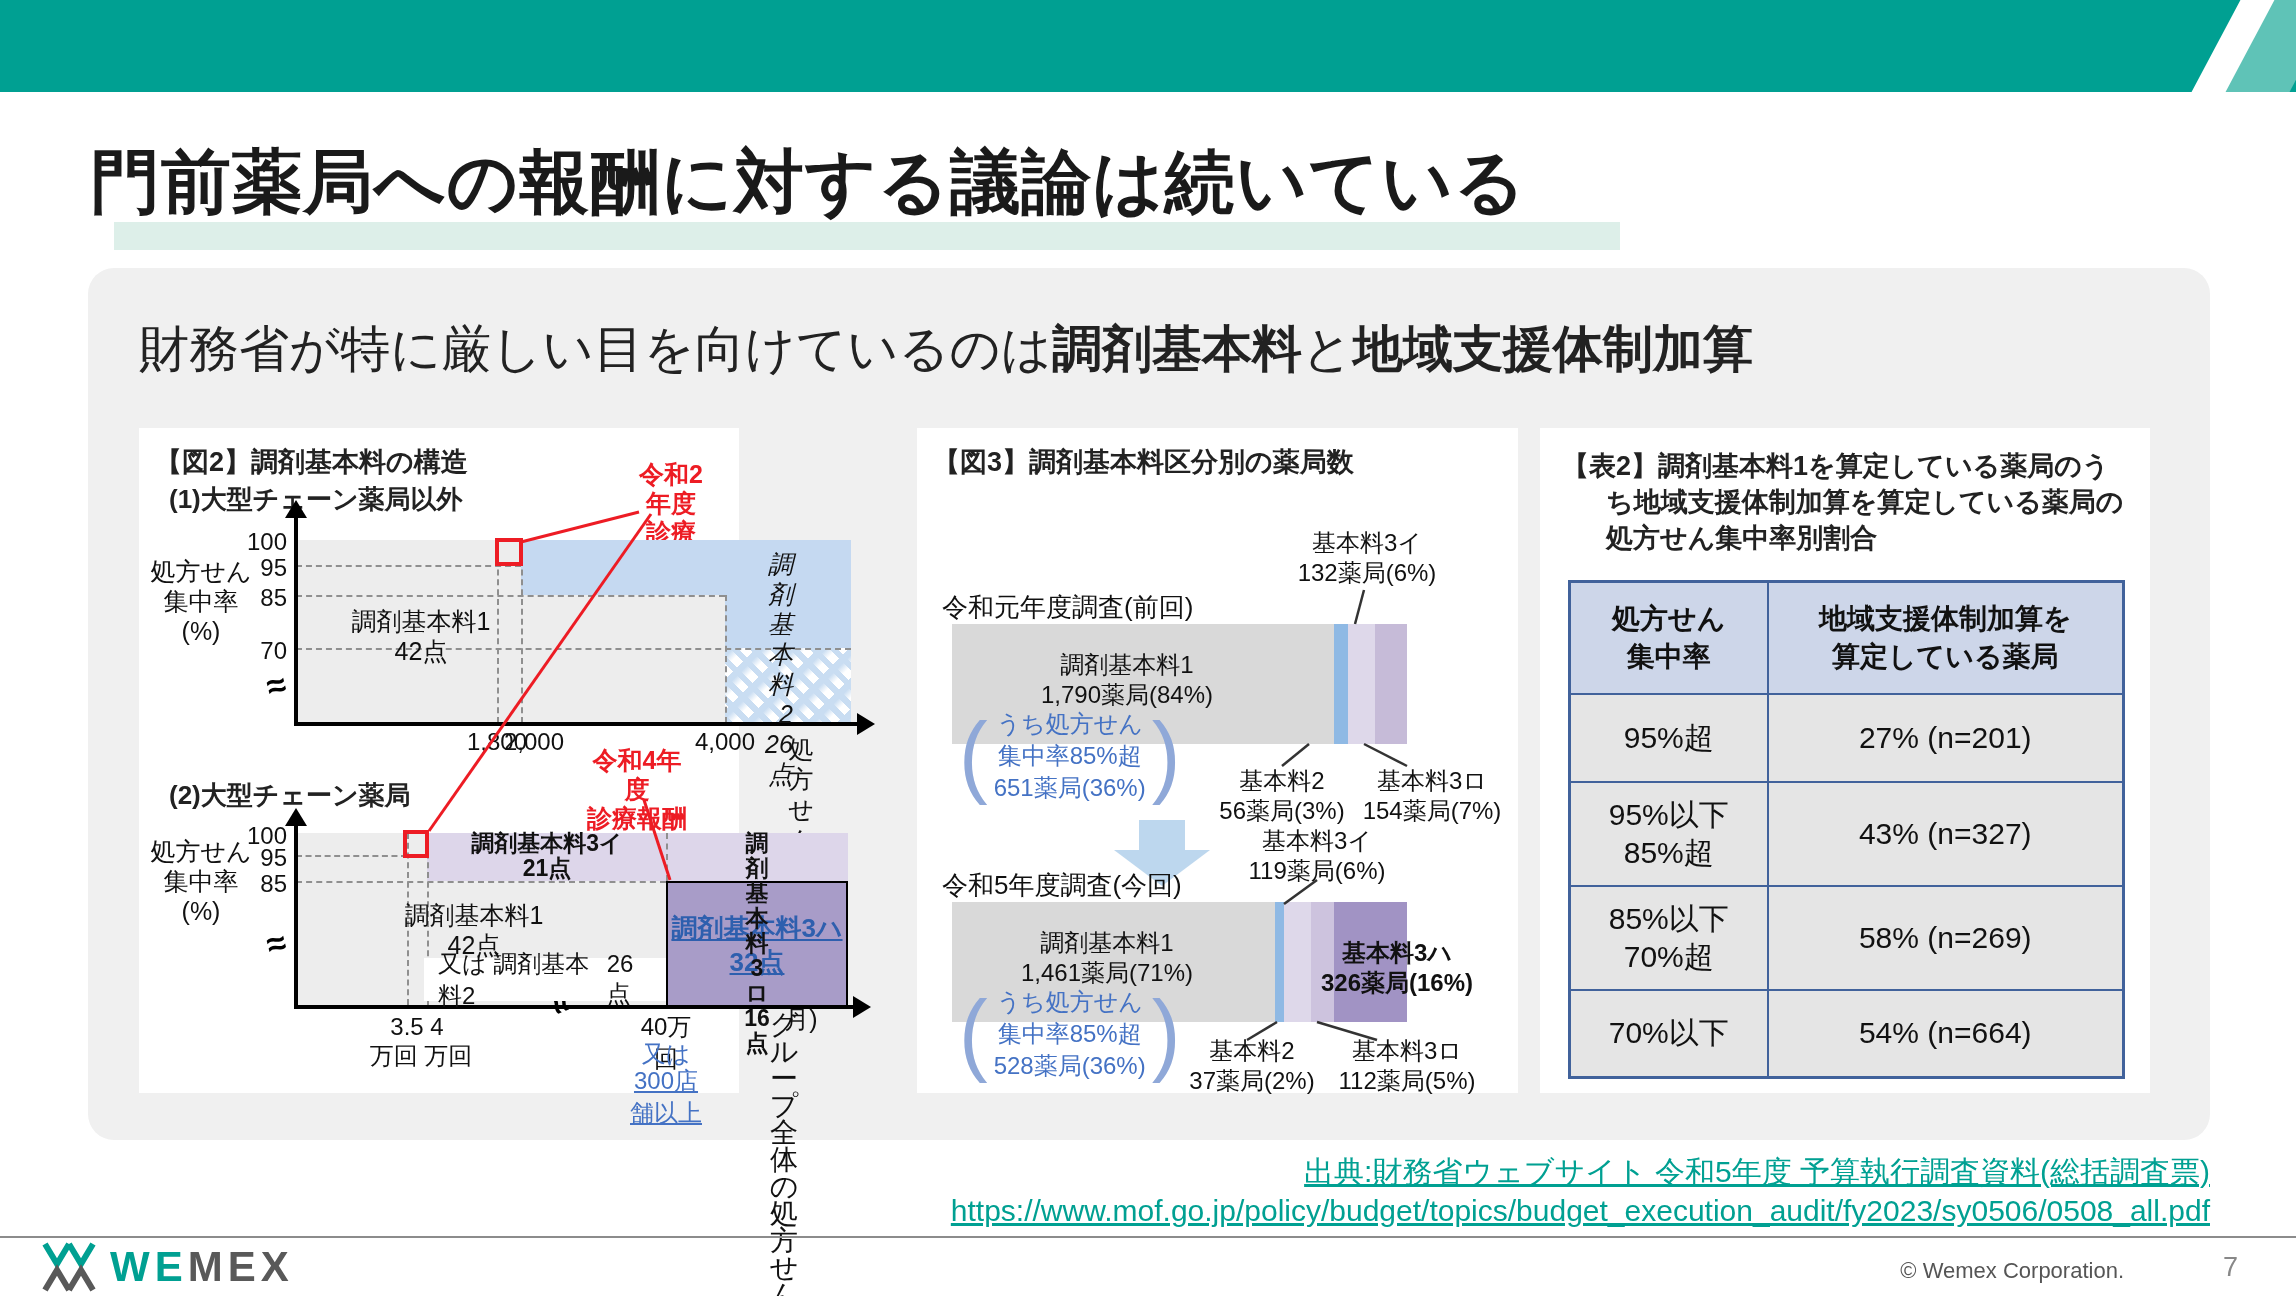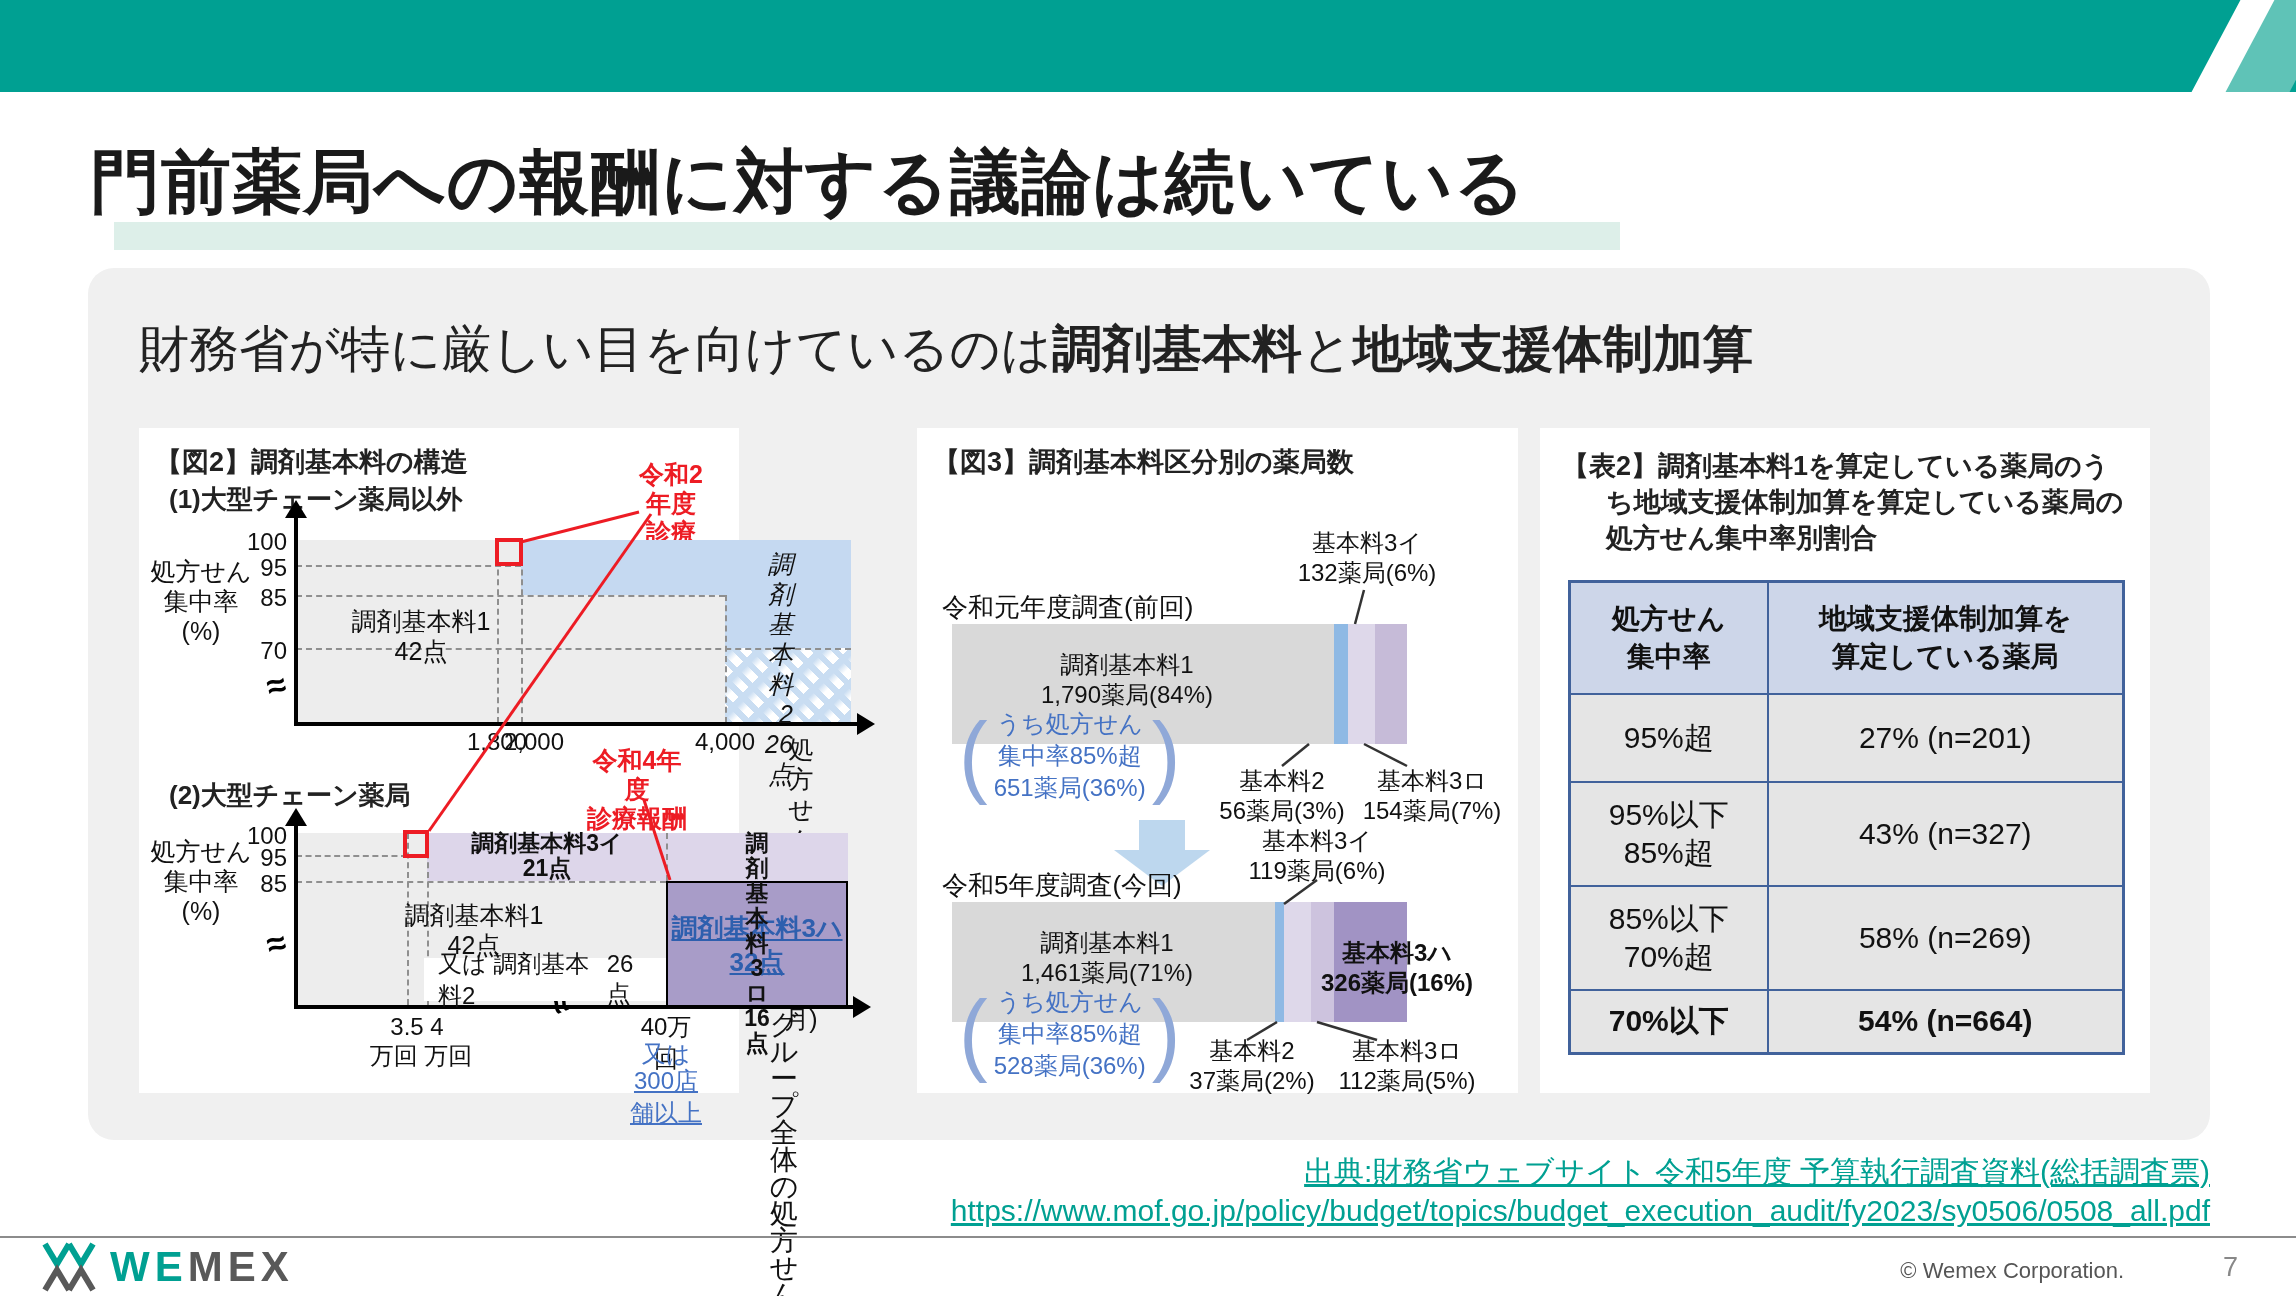--- a/index.html
+++ b/index.html
@@ -344,21 +344,21 @@
       <tr style="height:104px;">
         <td class="pre">95%以下
 85%超</td>
         <td>43% (n=327)</td>
       </tr>
       <tr style="height:104px;">
         <td class="pre">85%以下
 70%超</td>
         <td>58% (n=269)</td>
       </tr>
-      <tr style="height:64px;font-weight:bold;">
+      <tr style="height:88px;">
         <td class="pre">70%以下</td>
         <td>54% (n=664)</td>
       </tr>
     </tbody>
       </table>
   </div>
 
   <a class="src-link" style="top:1152px;" href="#">出典:財務省ウェブサイト 令和5年度 予算執行調査資料(総括調査票)</a>
   <a class="src-link" style="top:1194px;" href="#">https://www.mof.go.jp/policy/budget/topics/budget_execution_audit/fy2023/sy0506/0508_all.pdf</a>
 

